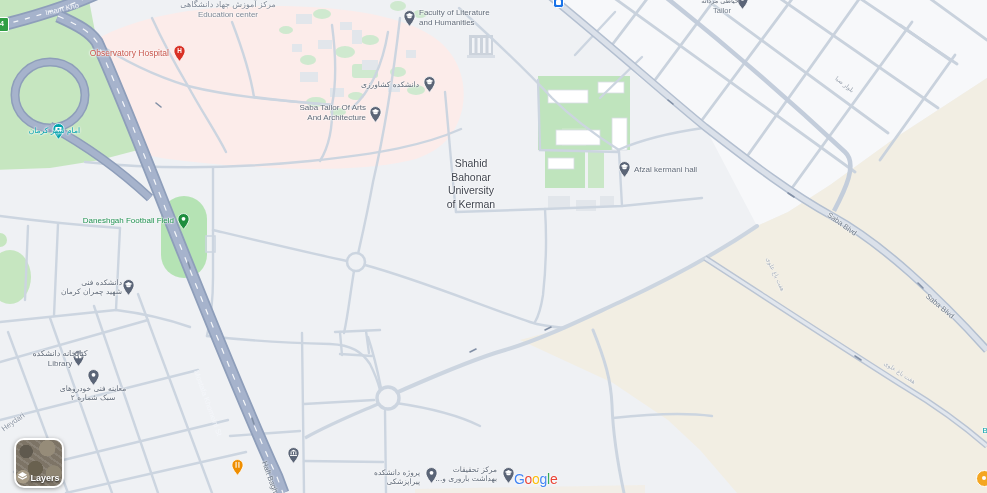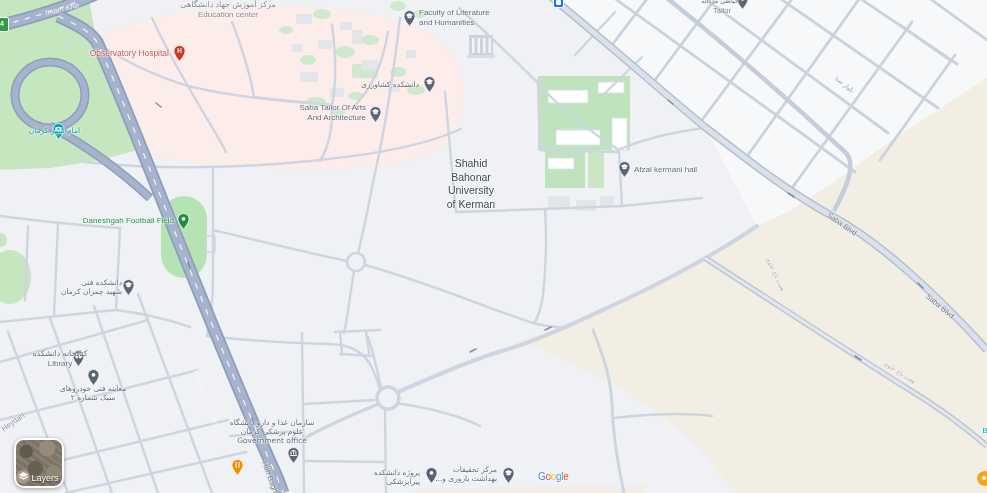--- a/index.html
+++ b/index.html
@@ -30,25 +30,25 @@
           border-radius:10px;box-shadow:0 1px 4px rgba(0,0,0,.35);box-sizing:border-box;
           background-color:#7d7466;overflow:hidden;cursor:pointer;
           background-image:
             radial-gradient(circle at 22% 25%,#5f594e 0 13%,transparent 14%),
             radial-gradient(circle at 68% 18%,#968c79 0 16%,transparent 17%),
             radial-gradient(circle at 42% 62%,#69614f 0 19%,transparent 20%),
             radial-gradient(circle at 82% 72%,#8f8673 0 15%,transparent 16%),
             radial-gradient(circle at 15% 80%,#a79b86 0 12%,transparent 13%),
             repeating-linear-gradient(35deg,rgba(255,255,255,.10) 0 2px,transparent 2px 6px);}
   .layers .bar{position:absolute;left:0;right:0;bottom:3px;display:flex;align-items:center;
-               justify-content:center;gap:3px;color:#fff;font-size:9px;font-weight:normal;
+               justify-content:center;gap:3px;color:#fff;font-size:9px;font-weight:bold;
                text-shadow:0 1px 2px rgba(0,0,0,.8);}
   
-  .glogo{position:absolute;left:514px;top:471px;font-size:10px;font-weight:500;
-         letter-spacing:-0.3px;text-shadow:0 0 2px #fff,0 0 3px #fff;margin-left:24px;}
+  .glogo{position:absolute;left:514px;top:471px;font-size:14px;font-weight:500;
+         letter-spacing:-0.3px;text-shadow:0 0 2px #fff,0 0 3px #fff;}
   .glogo span{display:inline-block;}
   .g1{color:#4285F4;} .g2{color:#EA4335;} .g3{color:#FBBC05;}
   .g4{color:#4285F4;} .g5{color:#34A853;} .g6{color:#EA4335;}
   
   .busicon{position:absolute;left:553px;top:-3px;width:11px;height:11px;background:#1a73e8;
            border-radius:2.5px;border:1px solid #fff;box-sizing:border-box;}
   .busicon .b{position:absolute;left:2px;top:1.5px;width:5px;height:5px;background:#fff;border-radius:1px;}
   .shield{position:absolute;left:-5px;top:17px;width:12px;height:13px;background:#2f9e44;
           border:1px solid #fff;border-radius:2px;color:#fff;font-size:7px;font-weight:bold;
           text-align:center;line-height:12px;}
@@ -402,23 +402,20 @@
 of Kerman</div>
   <div class="lbl a-l" style="left:634px;top:170px;">Afzal kermani hall</div>
   <div class="lbl a-r c-green" style="left:174px;top:221px;">Daneshgah Football Field</div>
   <div class="lbl a-r c-teal fa" style="left:51px;top:130px;">امام شهر کرمان</div>
   <div class="lbl a-r fa" style="left:122px;top:287px;">دانشکده فنی
 شهید چمران کرمان</div>
   <div class="lbl a-c" style="left:60px;top:359px;">کتابخانه دانشکده
 Library</div>
   <div class="lbl a-c fa" style="left:93px;top:393px;">معاینه فنی خودروهای
 سبک شماره ۲</div>
-  <div class="lbl a-c fa" style="left:272px;top:431px;">سازمان غذا و دارو دانشگاه
-علوم پزشکی کرمان
-Government office</div>
   <div class="lbl a-r c-red fa" style="left:228px;top:466px;color:#e08a00;margin-top:44px;">سفره خانه
 سنتی هفت باغ</div>
   <div class="lbl a-r fa" style="left:420px;top:477px;">پروژه دانشکده
 پیراپزشکی</div>
   <div class="lbl a-r fa" style="left:497px;top:474px;">مرکز تحقیقات
 بهداشت باروری و...</div>
   <div class="lbl a-l c-teal" style="left:926px;top:436px;text-align:right;width:95px;">Bahonar University
 Observatory</div>
   <div class="lbl a-c fa" style="left:720px;top:2px;font-size:6.5px;">خیاطی مردانه</div>
   <div class="lbl a-c" style="left:722px;top:10px;font-size:7.5px;color:#717c8a;">Tailor</div>

